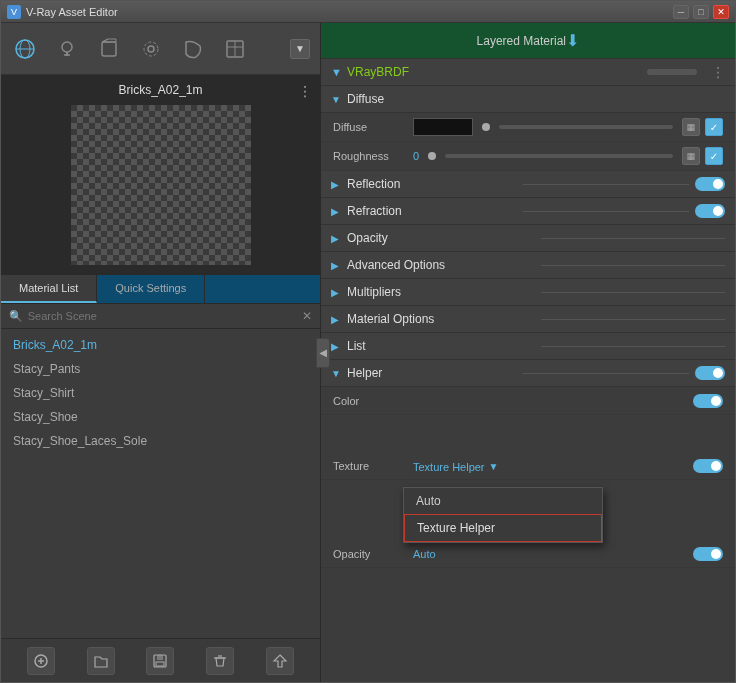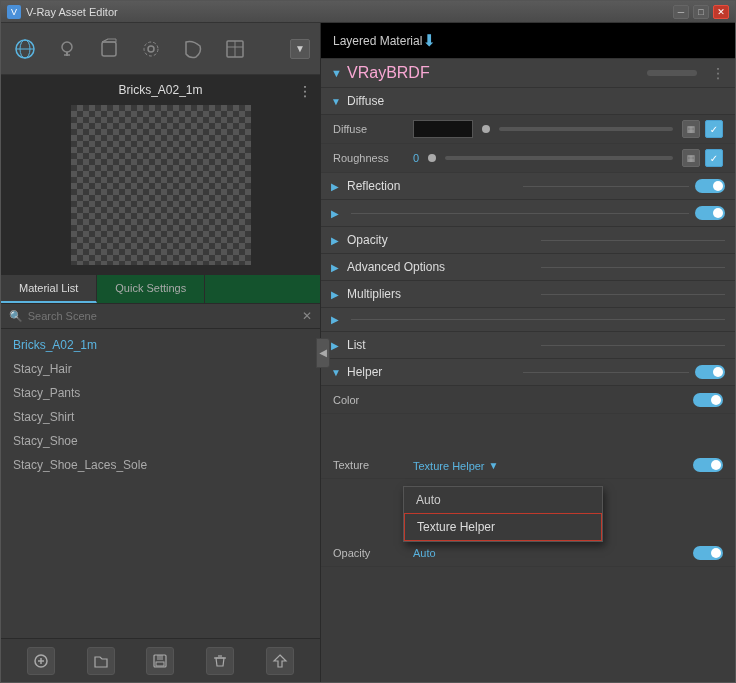--- a/index.html
+++ b/index.html
@@ -168,21 +168,21 @@
         linear-gradient(-45deg, transparent 75%, #555 75%);
       background-size: 12px 12px;
       background-position: 0 0, 0 6px, 6px -6px, -6px 0px;
       background-color: #3a3a3a;
     }
     
 
     
     .tab-bar {
       display: flex;
-      background: #14532d;
+      background: #0c4a6e;
       border-bottom: 1px solid #2a2a2a;
       flex-shrink: 0;
     }
     .tab {
       padding: 7px 18px;
       font-size: 11px;
       color: #aaa;
       cursor: pointer;
       border-right: 1px solid #2a2a2a;
     }
@@ -286,25 +286,25 @@
     .right-panel {
       flex: 1;
       background: #3c3c3c;
       display: flex;
       flex-direction: column;
       overflow: hidden;
     }
 
     
     .right-header {
-      background: #000000;
+      background: #14532d;
       padding: 8px 12px;
       display: flex;
       align-items: center;
-      justify-content: flex-start;
+      justify-content: center;
       border-bottom: 1px solid #333;
       flex-shrink: 0;
     }
 
     
     .right-content {
       flex: 1;
       overflow-y: auto;
       overflow-x: hidden;
     }
@@ -600,21 +600,20 @@
       </div>
 
       <div class="search-bar">
         <div class="search-icon-wrap">🔍</div>
         <input class="search-input" type="text" placeholder="Search Scene" style="">
         <div class="search-clear">✕</div>
       </div>
 
       <div class="material-list">
         <div class="material-item active">Bricks_A02_1m</div>
-        <div class="material-item">Stacy_Hair</div>
         <div class="material-item">Stacy_Pants</div>
         <div class="material-item">Stacy_Shirt</div>
         <div class="material-item">Stacy_Shoe</div>
         <div class="material-item">Stacy_Shoe_Laces_Sole</div>
       </div>
 
       <div class="bottom-toolbar">
         <div class="bottom-btn">
           <svg width="16" height="16" viewBox="0 0 16 16">
               <circle cx="8" cy="8" r="6" fill="none" stroke="#aaa" stroke-width="1.5"></circle>
@@ -655,21 +654,21 @@
 
       <div class="right-header">
         <span>Layered Material</span>
         <div style="color:#5ab4e0; font-size:16px;">⬇</div>
       </div>
 
       <div class="right-content">
 
         <div class="vray-brdf-row">
           <span style="color:#5ab4e0; font-size:11px; width:10px;">▼</span>
-          <span style="flex:1; font-size:16px; color:#f9a8d4;">VRayBRDF</span>
+          <span style="flex:1; font-size:12px; color:#84cc16;">VRayBRDF</span>
           <div style="width:50px; height:6px; background:#555; border-radius:3px;"></div>
           <span style="color:#888; font-size:14px; margin-left:8px;">⋮</span>
         </div>
 
         <div class="section-header">
           <span class="section-toggle">▼</span>
           <span class="section-title">Diffuse</span>
         </div>
 
         <div class="prop-row">
@@ -696,20 +695,21 @@
 
         <div class="section-header">
           <span class="section-toggle">▶</span>
           <span class="section-title">Reflection</span>
           <div class="section-line"></div>
           <div class="section-toggle-switch"></div>
         </div>
 
         <div class="section-header">
           <span class="section-toggle">▶</span>
+          <span class="section-title">Refraction</span>
           <div class="section-line"></div>
           <div class="section-toggle-switch"></div>
         </div>
 
         <div class="section-header">
           <span class="section-toggle">▶</span>
           <span class="section-title">Opacity</span>
           <div class="section-line"></div>
         </div>
 
@@ -720,20 +720,21 @@
         </div>
 
         <div class="section-header">
           <span class="section-toggle">▶</span>
           <span class="section-title">Multipliers</span>
           <div class="section-line"></div>
         </div>
 
         <div class="section-header">
           <span class="section-toggle">▶</span>
+          <span class="section-title">Material Options</span>
           <div class="section-line"></div>
         </div>
 
         <div class="section-header">
           <span class="section-toggle">▶</span>
           <span class="section-title">List</span>
           <div class="section-line"></div>
         </div>
 
         <div class="section-header">

